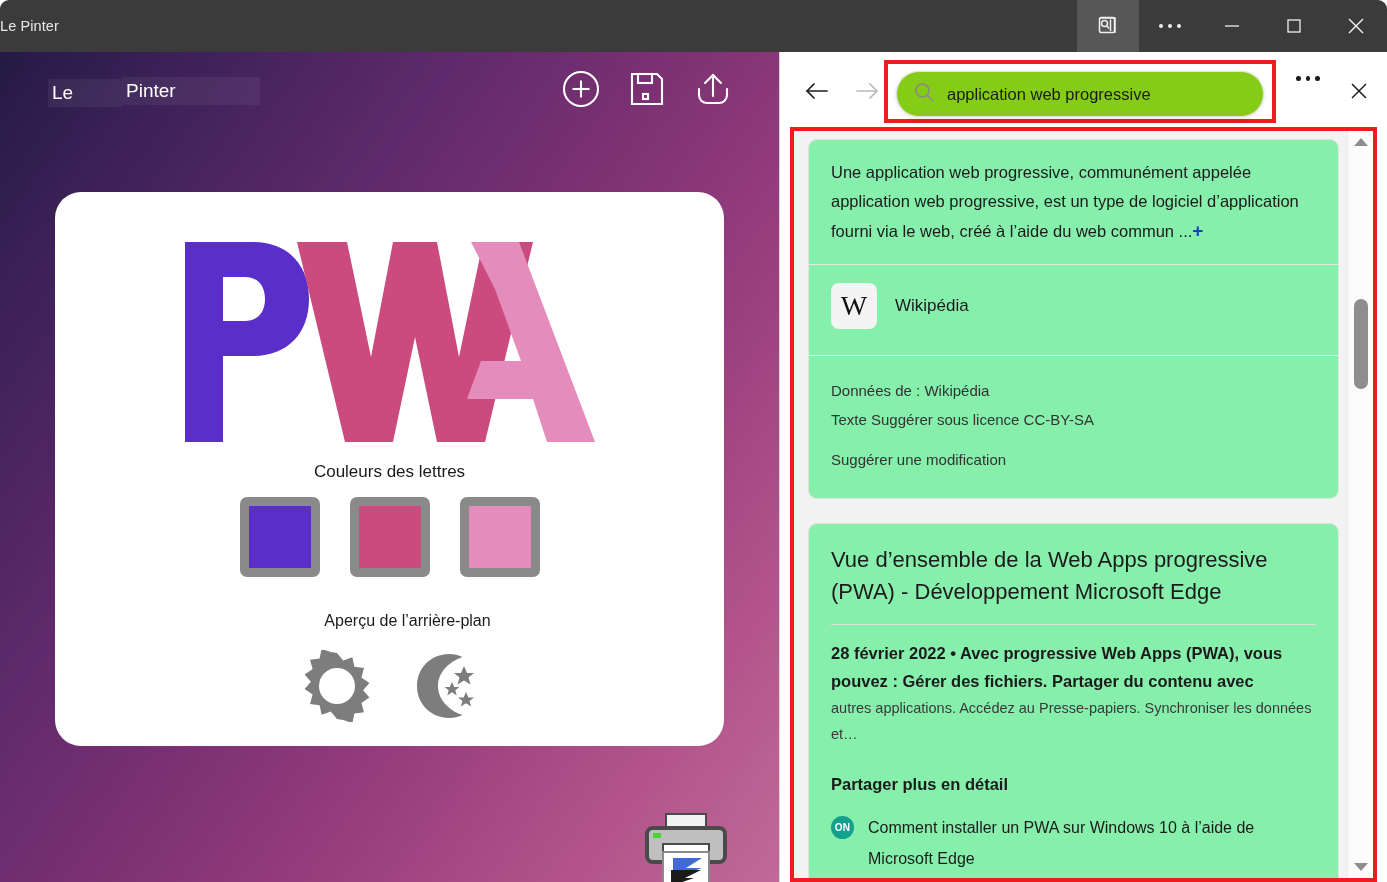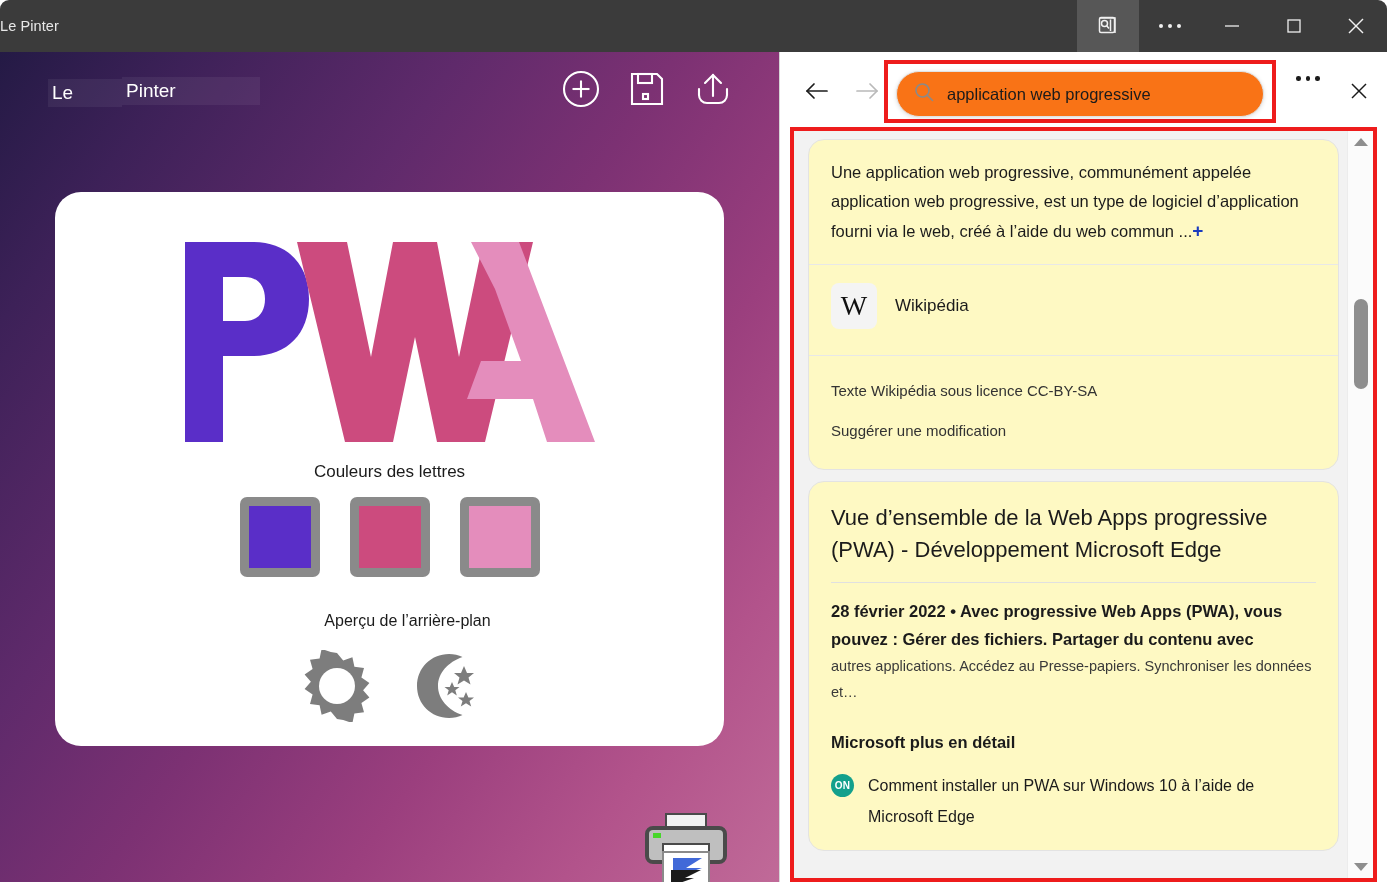--- a/index.html
+++ b/index.html
@@ -157,21 +157,21 @@
   #nav-forward { margin-left: 4px; }
 
   #search-wrap {
     position: absolute; left: 104px; top: 8px;
     width: 392px; height: 63px;
     border: 4px solid #ee1c1c;
   }
   #search-box {
     position: absolute; left: 8px; top: 7px;
     width: 368px; height: 46px;
-    background: #f97316;
+    background: #84cc16;
     border: 1px solid #e2e2e2;
     border-radius: 24px;
     box-shadow: 0 1px 4px rgba(0,0,0,0.13);
     display: flex; align-items: center;
     padding: 12px 16px;
   }
   #search-icon { color: #8a8a8a; flex: 0 0 auto; margin-right: 12px; }
   #search-value {
     font-size: 16.5px; color: #1b1b1b;
     white-space: nowrap; overflow: hidden;
@@ -204,24 +204,24 @@
     background: #f2f2f2;
     overflow: hidden;
   }
   #results-scroll {
     position: absolute; left: 0; top: 0;
     width: 553px; height: 747px;
     padding: 8px 8px 8px 14px;
   }
 
   .card {
-    background: #fef9c3;
+    background: #86efac;
     border: 1px solid #e3e3e3;
-    border-radius: 16px;
-    margin-bottom: 11px;
+    border-radius: 9px;
+    margin-bottom: 24px;
     overflow: hidden;
   }
   .card-section { padding: 18px 22px; }
   .card-section + .card-section { border-top: 1px solid #e8e8e8; }
 
   .abstract {
     font-size: 16.5px; line-height: 29px; color: #1b1b1b;
   }
   .expand-plus { color: #1a3cbf; font-weight: bold; font-size: 19px; }
 
@@ -477,33 +477,34 @@
 
         <div class="card">
           <div class="card-section">
             <div class="abstract"><span>Une application web progressive, communément appelée application web progressive, est un type de logiciel d’application fourni via le web, créé à l’aide du web commun ...</span><span class="expand-plus">+</span></div>
           </div>
           <div class="card-section source-row" style="padding:18px 22px 26px">
             <span class="wiki-badge">W</span>
             <span class="source-name">Wikipédia</span>
           </div>
           <div class="card-section" style="padding:20px 22px 24px">
-            <div class="meta-line">Texte Wikipédia sous licence CC-BY-SA</div>
+            <div class="meta-line">Données de : Wikipédia</div>
+            <div class="meta-line">Texte Suggérer sous licence CC-BY-SA</div>
             <div class="meta-line spaced">Suggérer une modification</div>
           </div>
         </div>
 
         <div class="card">
           <div class="card-section" style="padding:20px 22px 18px">
             <div class="result-title">Vue d’ensemble de la Web Apps progressive (PWA) - Développement Microsoft Edge</div>
             <div class="url-rule"></div>
             <div class="result-snippet-strong">28 février 2022 • Avec progressive Web Apps (PWA), vous pouvez : Gérer des fichiers. Partager du contenu avec</div>
             <div class="result-snippet">autres applications. Accédez au Presse-papiers. Synchroniser les données et…</div>
 
-            <div class="explore-title">Microsoft plus en détail</div>
+            <div class="explore-title">Partager plus en détail</div>
 
             <div class="explore-item">
               <span class="on-badge">ON</span>
               <span class="explore-text">Comment installer un  PWA sur Windows 10 à l’aide de Microsoft Edge</span>
             </div>
           </div>
         </div>
 
       </div>
 

